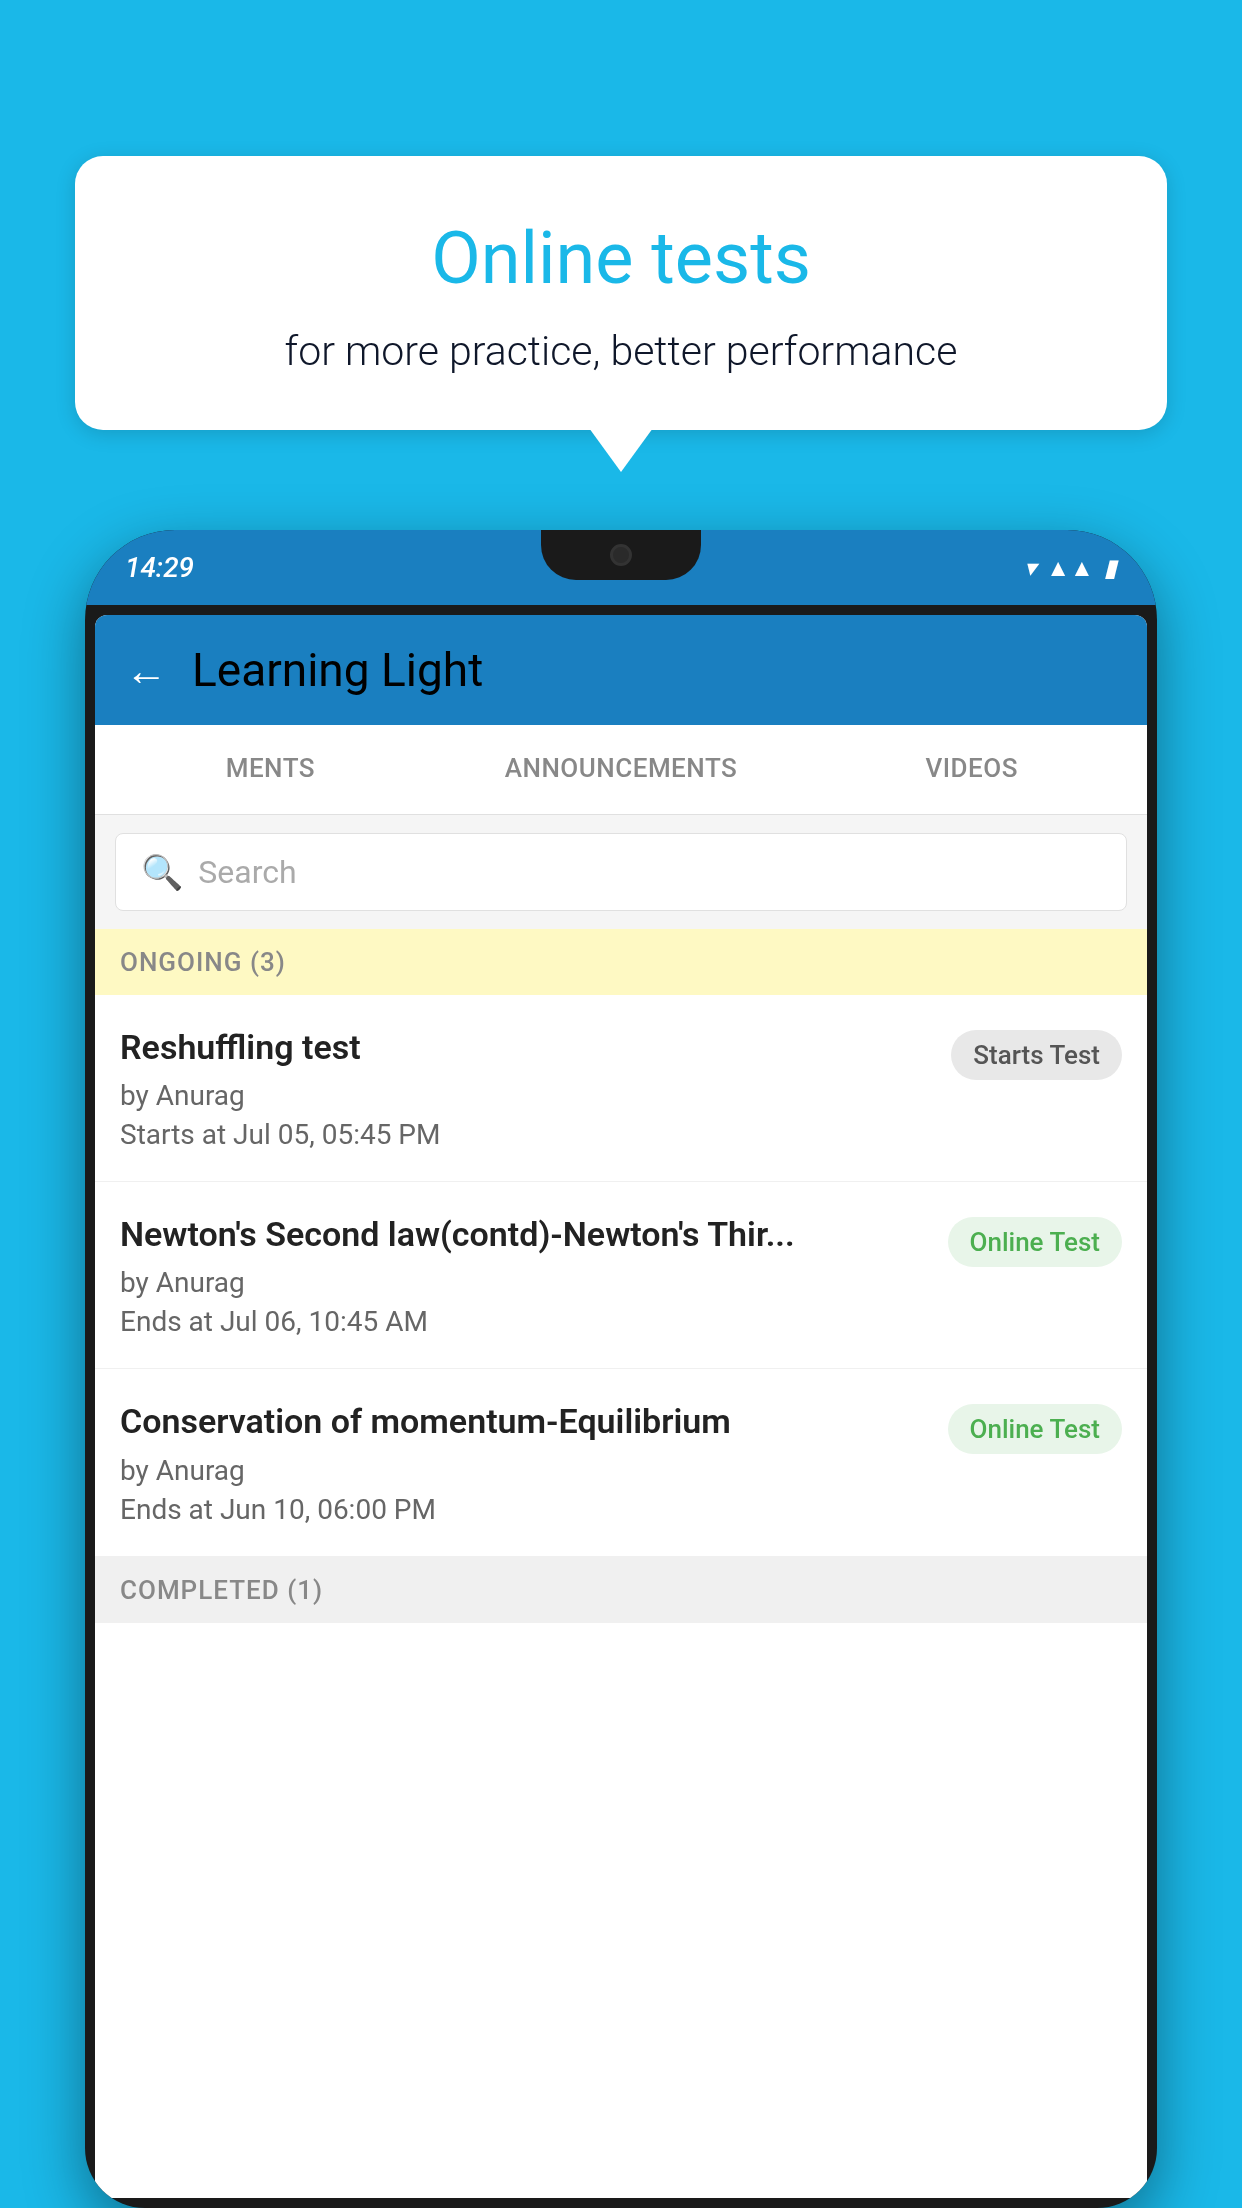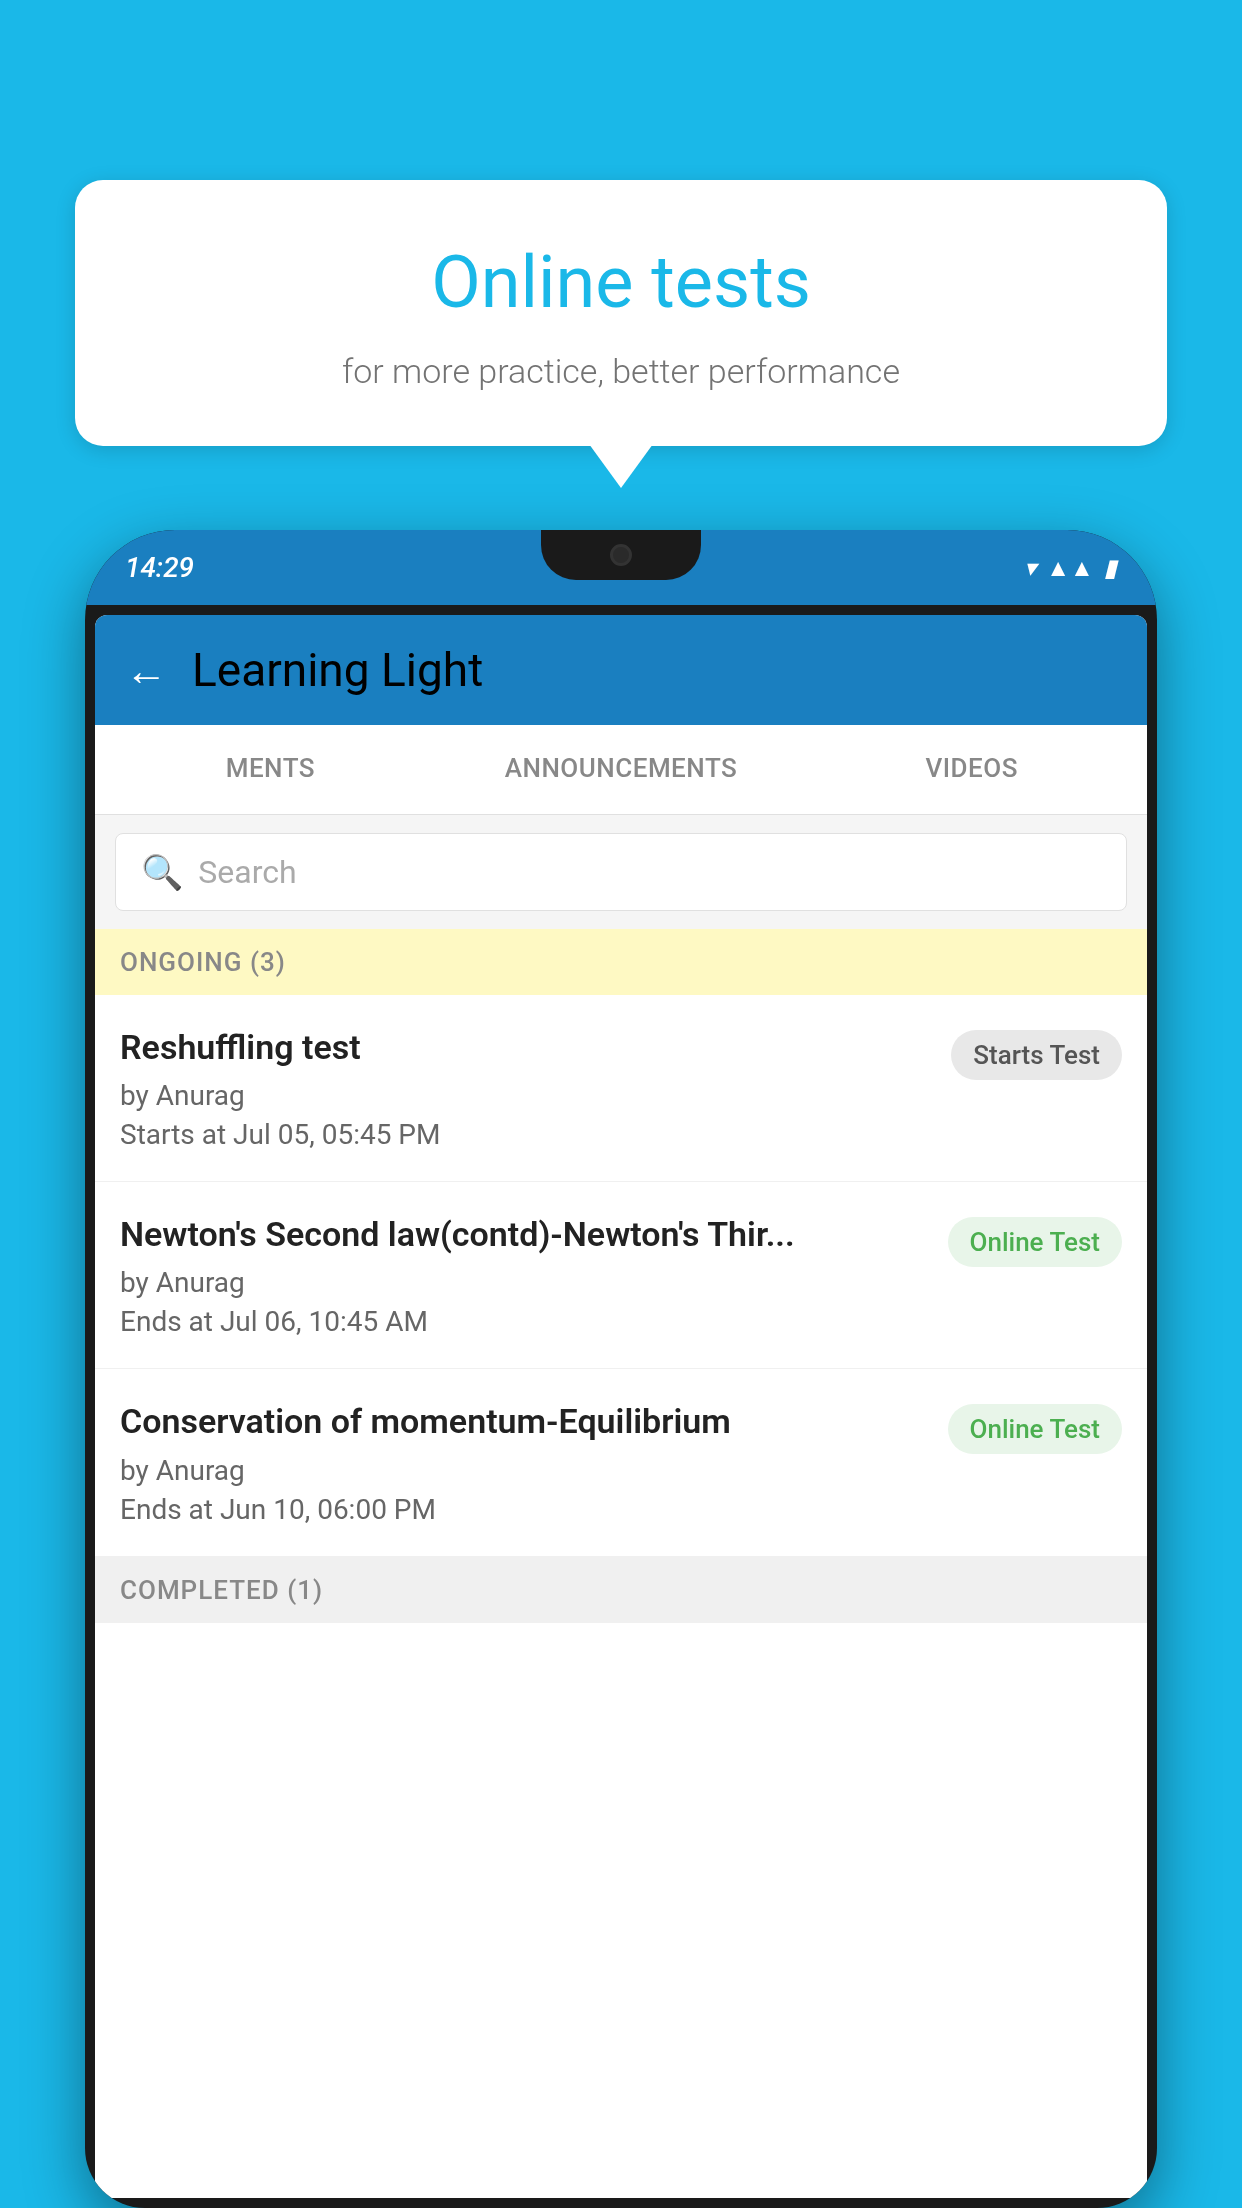--- a/index.html
+++ b/index.html
@@ -8,21 +8,21 @@
       height: 2208px;
       background-color: #1ab8e8;
       font-family: 'Roboto', Arial, sans-serif;
       overflow: hidden;
       position: relative;
     }
 
     
     .speech-bubble {
       position: absolute;
-      top: 180px;
+      top: 156px;
       left: 75px;
       right: 75px;
       background: white;
       border-radius: 28px;
       padding: 60px 50px 55px;
       text-align: center;
       box-shadow: 0 4px 20px rgba(0,0,0,0.15);
     }
     .speech-bubble::after {
       content: '';
@@ -36,22 +36,22 @@
       border-right: 32px solid transparent;
       border-top: 44px solid white;
     }
     .bubble-title {
       font-size: 72px;
       color: #1ab8e8;
       font-weight: 400;
       margin-bottom: 18px;
     }
     .bubble-subtitle {
-      font-size: 34px;
-      color: #737373;
+      font-size: 41px;
+      color: #0f172a;
       font-weight: 300;
       margin-top: 26px;
     }
 
     
     .phone-frame {
       position: absolute;
       top: 530px;
       left: 85px;
       right: 85px;

